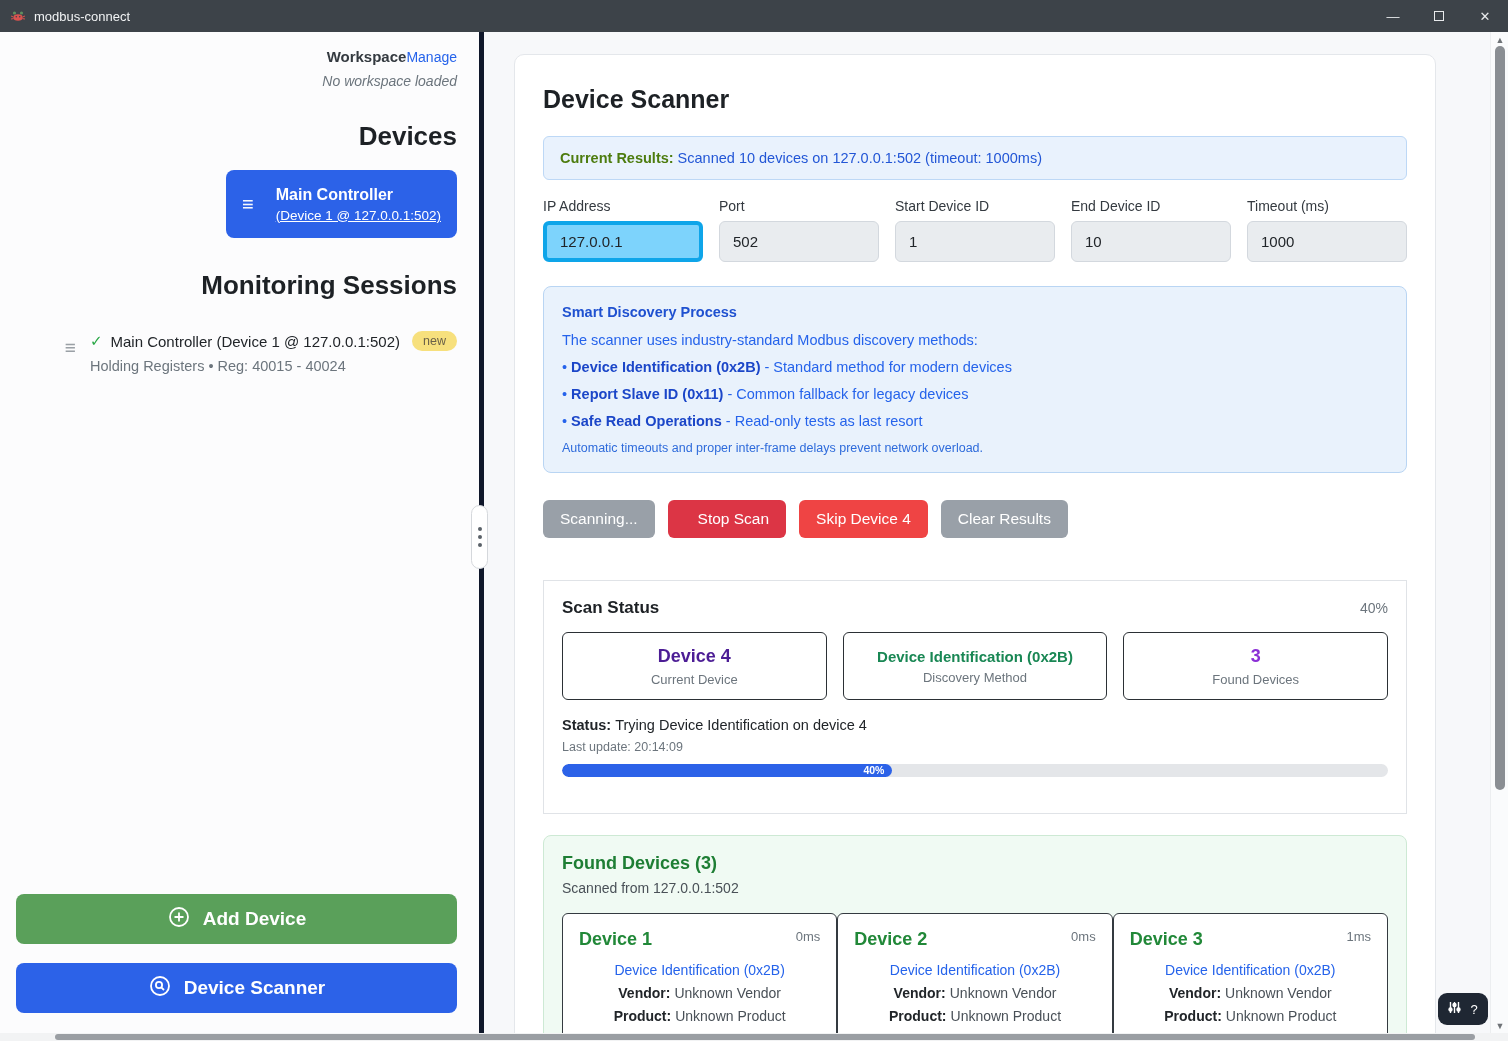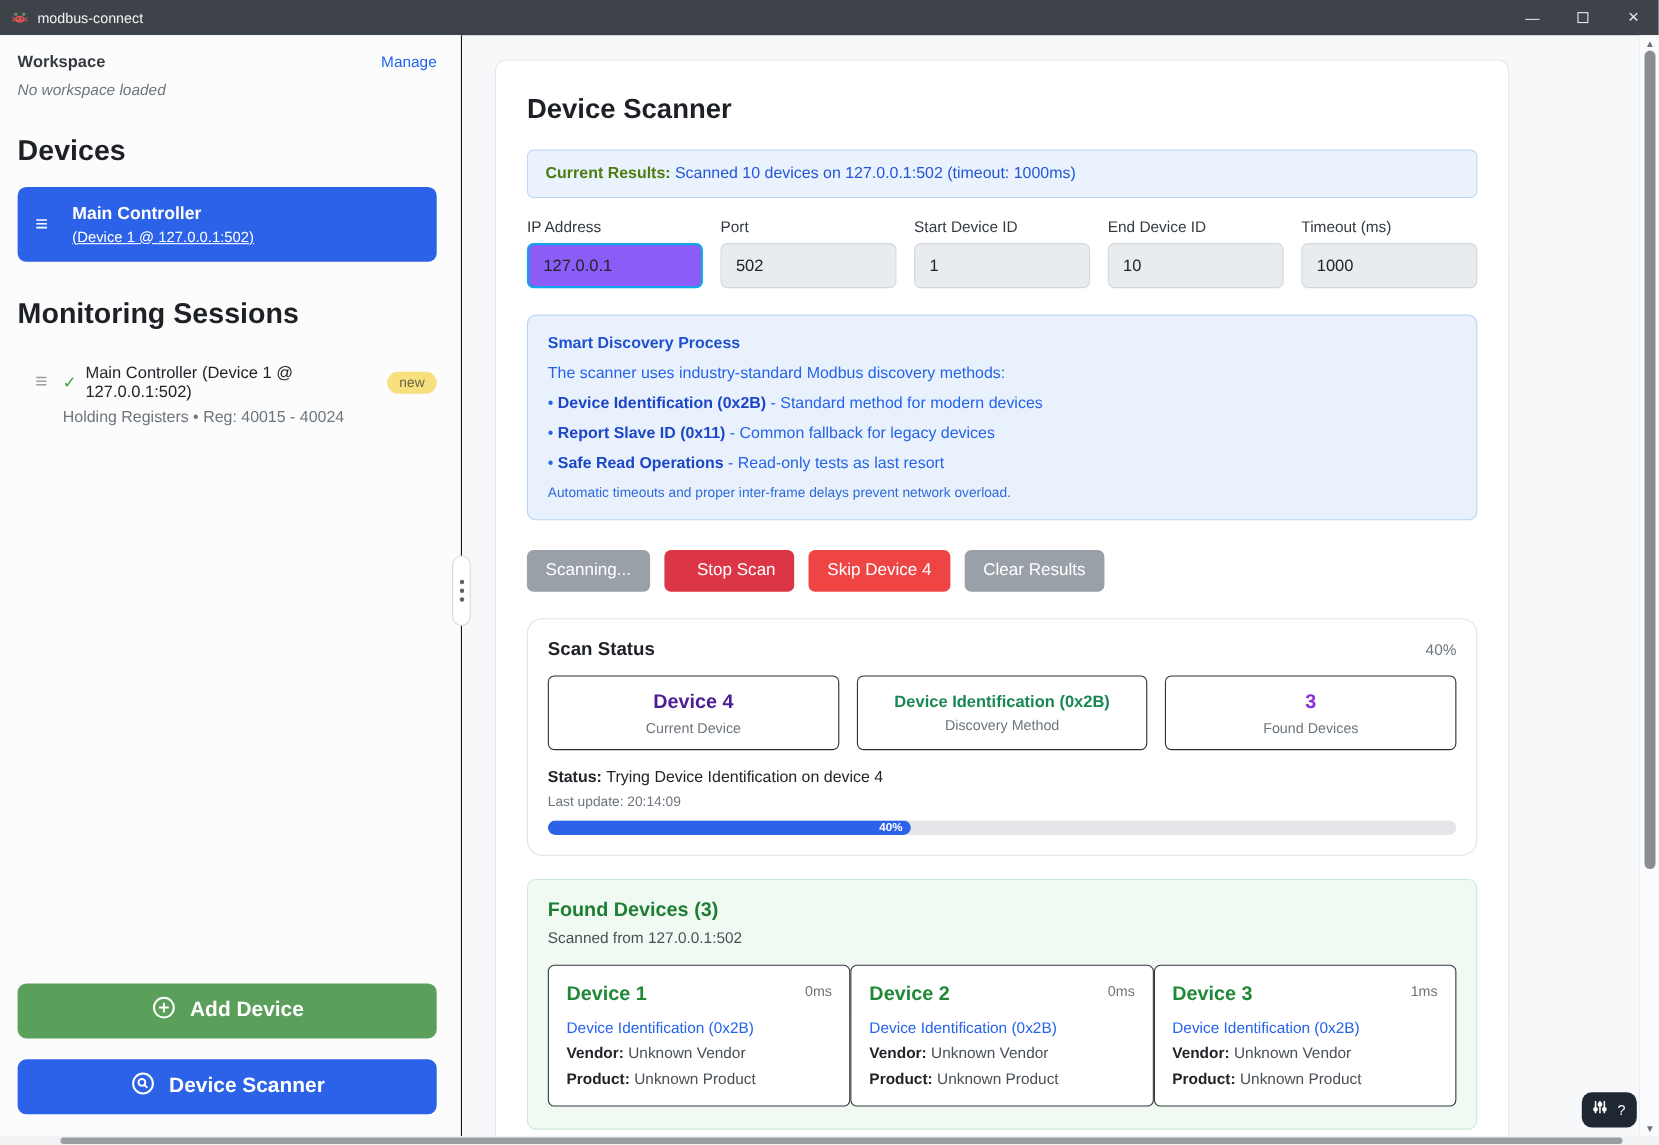--- a/index.html
+++ b/index.html
@@ -12,22 +12,22 @@
   .titlebar .app-icon { margin:0 8px 0 10px; display:flex; }
   .win-controls { margin-left:auto; display:flex; height:32px; }
   .win-btn { width:46px; height:32px; display:flex; align-items:center; justify-content:center;
     color:#e8eaec; font-size:13px; cursor:default; }
   .maxbox { width:10px; height:10px; border:1.2px solid #e8eaec; display:inline-block; }
 
   
   .shell { display:flex; height:1001px; }
 
   
-  .sidebar { width:420px; background:#fcfcfd; border-right:1px solid #0f172a;
-    padding:16px 22px 20px 16px; display:flex; flex-direction:column; position:relative; }
+  .sidebar { width:484px; background:#fcfcfd; border-right:5px solid #0f172a;
+    padding:16px 22px 20px 16px; display:flex; flex-direction:column; position:relative;align-items:flex-end; }
   .ws-row { display:flex; align-items:baseline; }
   .ws-title { font-size:15px; font-weight:bold; color:#343a40; }
   .ws-manage { margin-left:auto; color:#2563eb; font-size:14px; cursor:pointer; }
   .ws-empty { font-style:italic; color:#6c757d; font-size:14px; margin-top:8px; }
   .side-h2 { font-size:26px; font-weight:bold; color:#1d2125; margin-top:32px; }
   .device-card { margin-top:18px; background:#2c62e8; border-radius:8px; height:68px;
     display:flex; align-items:center; padding:0 16px; color:#fff; cursor:pointer; }
   .device-card .drag { font-size:20px; font-weight:bold; margin-right:22px; opacity:.95; }
   .device-card .dname { font-size:16px; font-weight:bold; }
   .device-card .dsub { font-size:13.5px; margin-top:4px;text-decoration:underline; }
@@ -59,38 +59,38 @@
 
   .banner { margin-top:22px; background:#e9f2fd; border:1px solid #bdd8f6; border-radius:6px;
     padding:13px 16px; font-size:14.5px; color:#2256d6; }
   .banner b { color:#4d7c0f; margin-right:4px;margin-top:28px; }
 
   .fields { display:flex; gap:16px; margin-top:18px; }
   .field { flex:1; }
   .field label { font-size:14px; color:#343a40; display:block; margin-bottom:7px; }
   .field input { width:100%; height:41px; border-radius:6px; font-size:15px; color:#212529;
     padding:0 13px; font-family:inherit; background:#e9ecef; border:1px solid #d3d8de; }
-  .field input.live { background:#8b5cf6; border:2px solid #0ea5e9; }
+  .field input.live { background:#7dd3fc; border:4px solid #0ea5e9; }
 
   .discovery { margin-top:24px; background:#e9f2fc; border:1px solid #b9d5f3; border-radius:8px;
     padding:17px 18px; color:#2563eb; font-size:14.5px; }
   .disc-title { font-weight:bold; color:#1f51d0; font-size:14.5px; }
   .disc-intro { margin-top:12px; }
   .disc-item { margin-top:11px; }
   .disc-item b { color:#1b46c8; }
   .disc-note { margin-top:12px; font-size:12.5px; color:#2e6bdb; }
 
   .actions { margin-top:27px; display:flex; gap:13px; }
   .act-btn { border:none; border-radius:6px; color:#fff; font-size:15.5px; font-family:inherit;
     padding:0 17px; height:38px; cursor:pointer; }
   .b-gray { background:#99a0a8; }
   .b-red { background:#dc3545;padding-left:30px; }
   .b-amber { background:#ef4444; }
 
-  .scan-card { margin-top:24px; border:1px solid #e0e3e7; border-radius:14px; padding:17px 18px 18px; }
+  .scan-card { margin-top:42px; border:1px solid #e0e3e7; border-radius:0; padding:17px 18px 36px; }
   .scan-head { display:flex; align-items:baseline; }
   .scan-title { font-size:17px; font-weight:bold; color:#1d2125; }
   .scan-pct { margin-left:auto; font-size:14px; color:#6c757d; }
   .stats { display:flex; gap:16px; margin-top:14px; }
   .stat { flex:1; border:1px solid #2b3035; border-radius:6px; height:68px;
     display:flex; flex-direction:column; align-items:center; justify-content:center; background:#fff; }
   .stat .v { font-weight:bold; font-size:18px; }
   .stat .v.mid { font-size:15px; }
   .stat .l { font-size:13px; color:#6c757d; margin-top:5px; }
   .v-blue { color:#4c1d95; } .v-green { color:#198754; } .v-purple { color:#8b2fd6; }
@@ -98,21 +98,21 @@
   .status-line b { margin-right:4px; }
   .last-upd { margin-top:7px; font-size:12.5px; color:#6c757d; }
   .pbar { margin-top:10px; height:13px; background:#e4e6e9; border-radius:7px; overflow:hidden; }
   .pfill { height:13px; background:#2c62e8; border-radius:7px; color:#fff; font-size:10.5px;
     font-weight:bold; text-align:right; line-height:13px; padding-right:8px; }
 
   .found { margin-top:21px; background:#f0faf3; border:1px solid #cde9d4; border-radius:8px;
     padding:17px 18px 20px; }
   .found-h { font-size:18px; font-weight:bold; color:#1e7e34; }
   .found-sub { font-size:14px; color:#495057; margin-top:6px; }
-  .dev-cards { display:flex; gap:0; margin-top:17px; }
+  .dev-cards { display:flex; gap:0; margin-top:17px;text-align:center; }
   .dev-card { flex:1; background:#fff; border:1px solid #343a40; border-radius:6px;
     padding:15px 16px 17px; }
   .dev-head { display:flex; }
   .dev-name { font-size:18px; font-weight:bold; color:#218838; }
   .dev-time { margin-left:auto; font-size:13px; color:#6c757d; }
   .dev-method { margin-top:12px; font-size:14px; color:#2563eb; }
   .dev-kv { margin-top:7px; font-size:14px; color:#495057; }
   .dev-kv b { color:#212529; margin-right:4px; }
 
   

